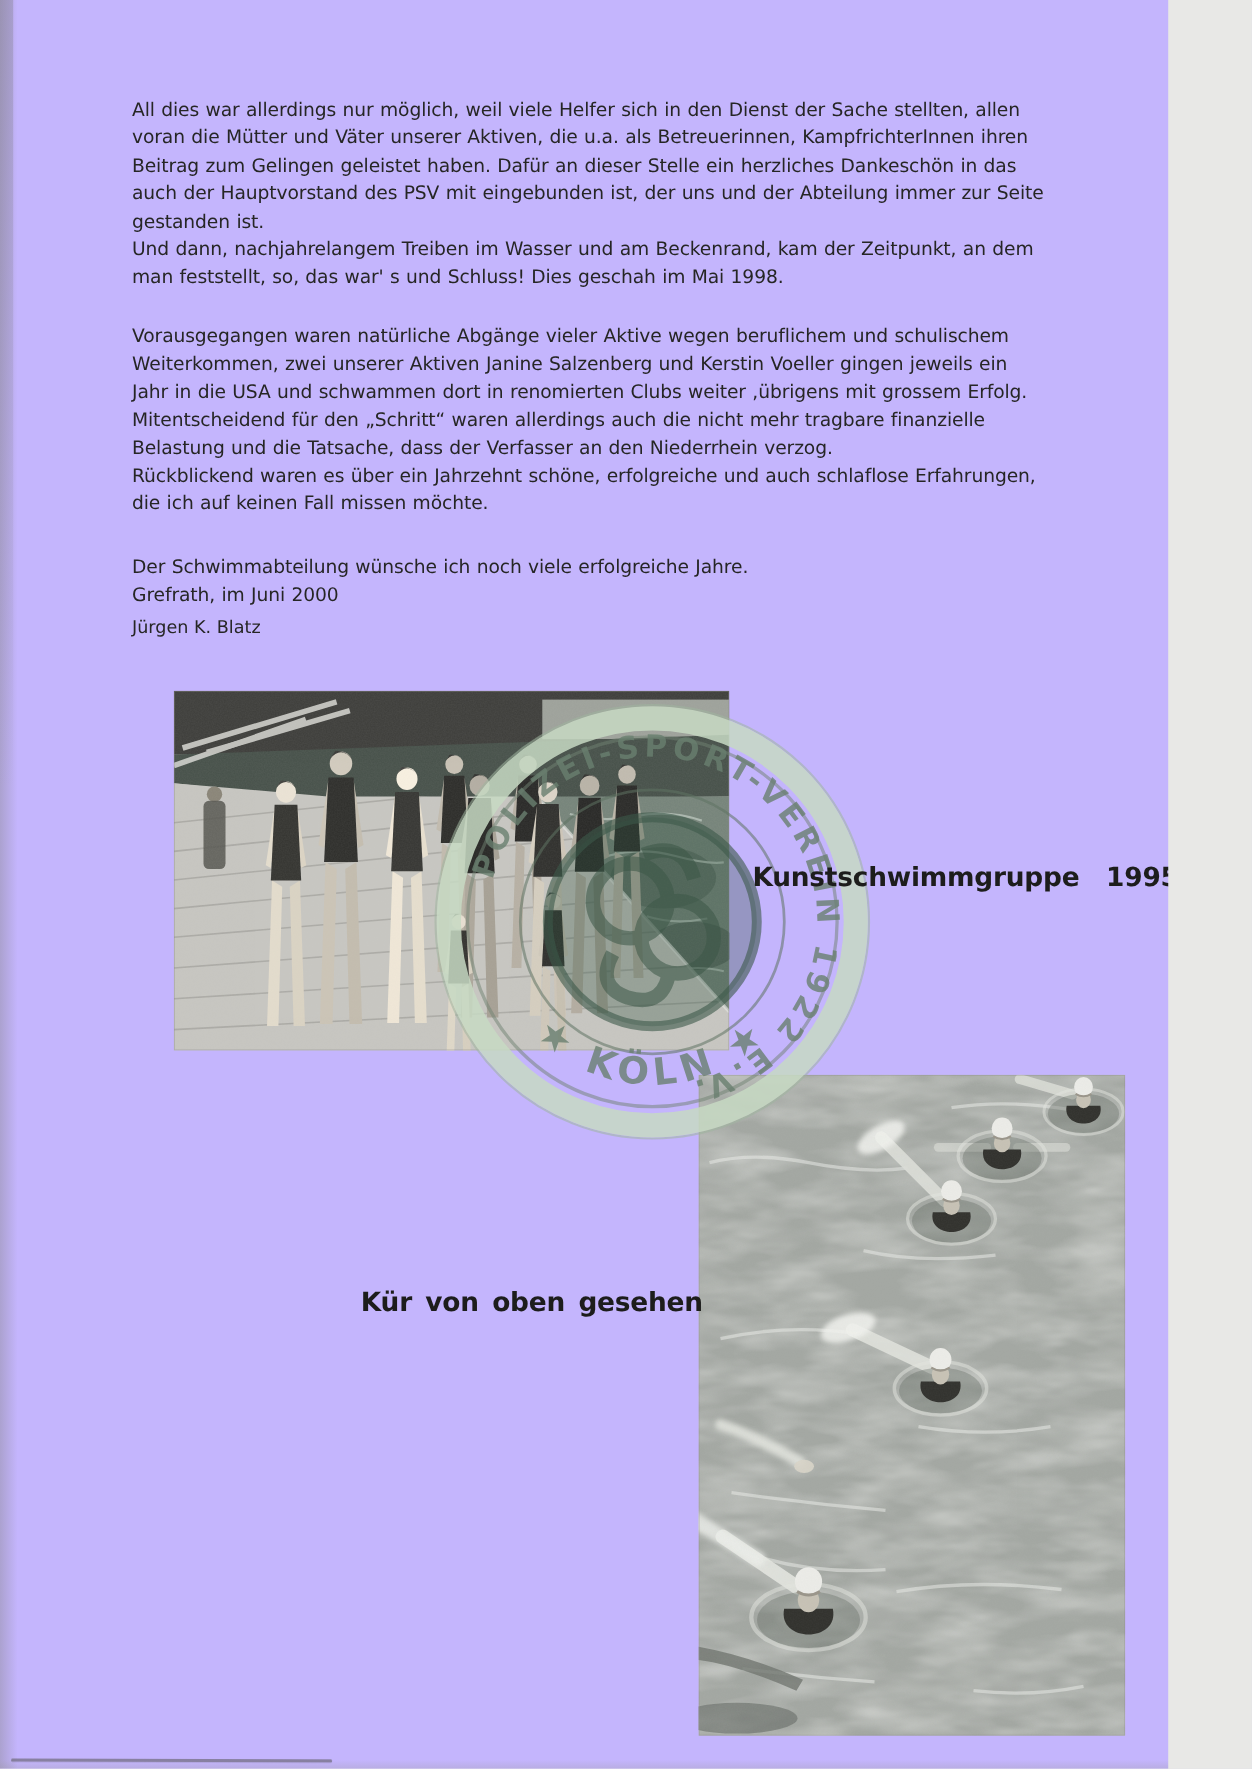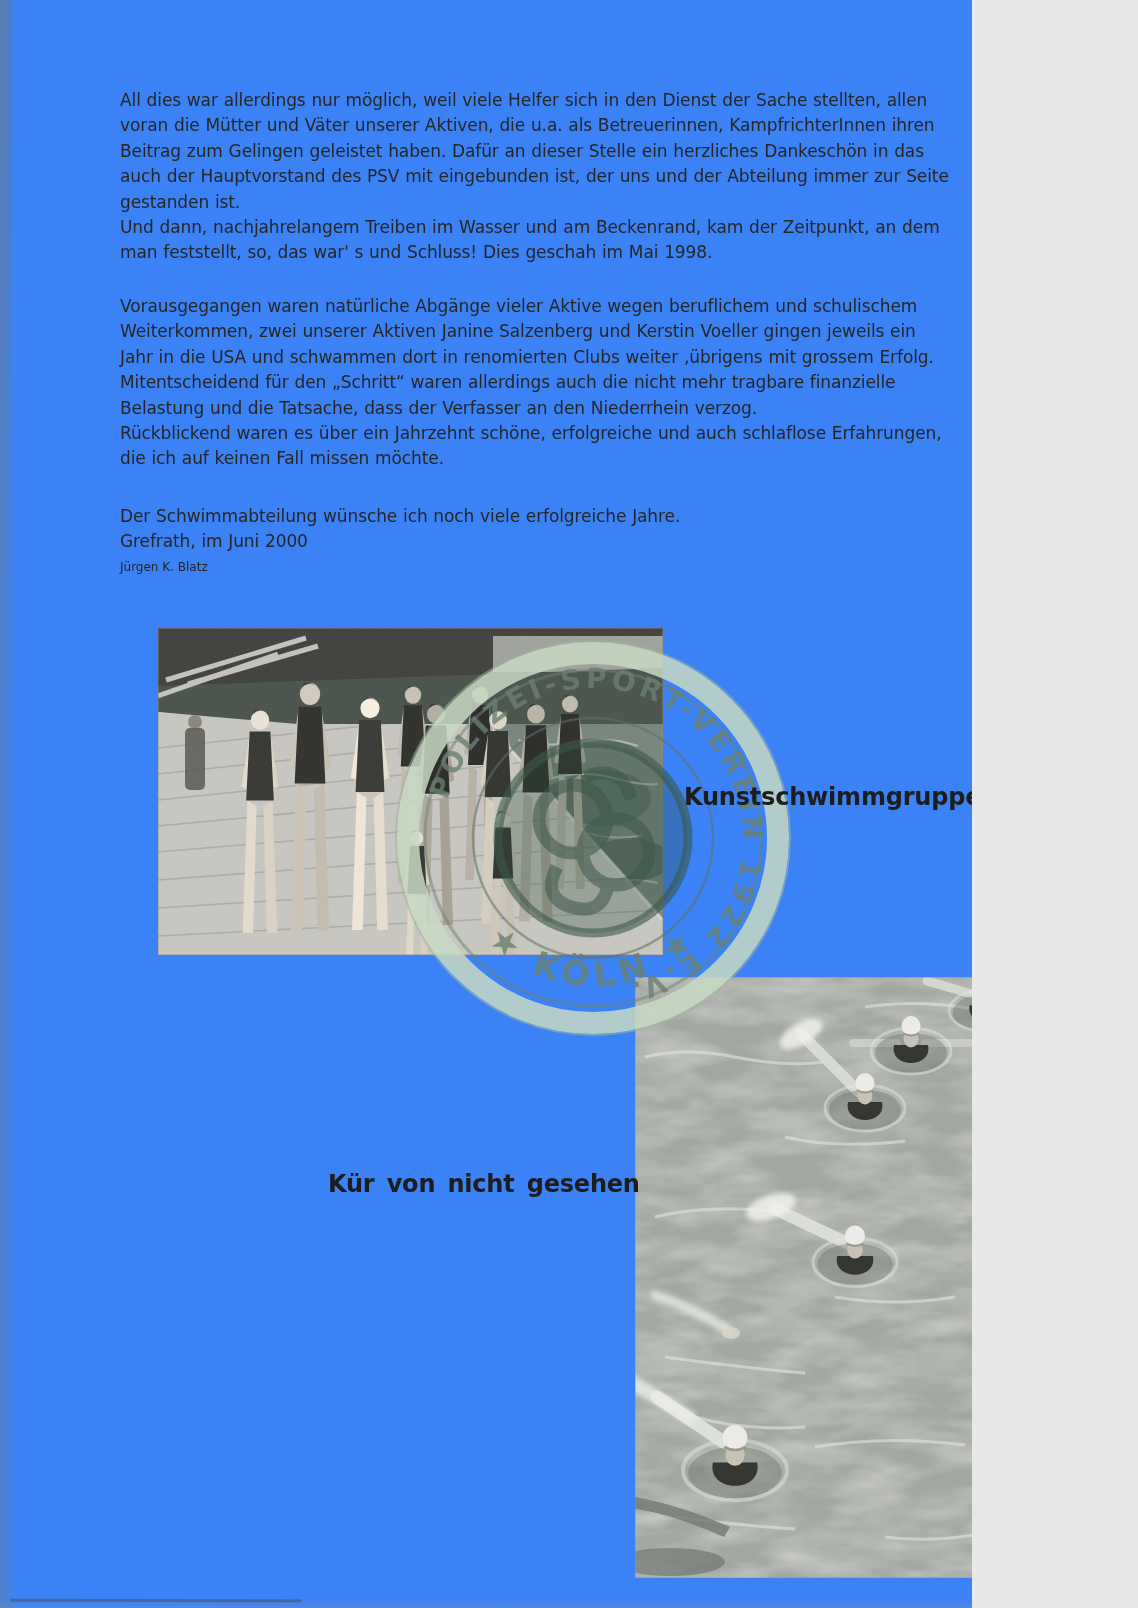--- a/index.html
+++ b/index.html
@@ -1,36 +1,36 @@
 <!DOCTYPE html>
 <html><head>
 <meta charset="utf-8">
 <style>
   html,body{margin:0;padding:0;background:#e8e8e6;}
   .page{
-    position:relative;width:972px;height:1608px;background:#3b82f6;
+    position:relative;width:1062px;height:1608px;background:#c4b5fd;
     overflow:hidden;font-family:"DejaVu Sans","Liberation Sans",sans-serif;
   }
   
   .edge-left{position:absolute;left:0;top:0;width:16px;height:1608px;
     background:linear-gradient(90deg,rgba(125,125,122,.35),rgba(125,125,122,0));}
   .edge-left-top{position:absolute;left:0;top:0;width:12px;height:720px;
     background:linear-gradient(180deg,rgba(110,110,108,.28),rgba(110,110,108,0));}
   .edge-bottom{position:absolute;left:0;top:1600px;width:1138px;height:8px;
     background:linear-gradient(0deg,rgba(150,150,146,.25),rgba(150,150,146,0));}
   .scan-line-bottom{position:absolute;left:10px;top:1599px;width:292px;height:3px;
     background:rgba(75,75,72,.5);border-radius:2px;transform:rotate(.15deg);filter:blur(.4px);}
   
   .para{
     position:absolute;left:120px;width:915px;
     font-size:17px;line-height:25.4px;color:#262625;
     white-space:pre-line;letter-spacing:-.1px;word-spacing:.5px;
   }
   .p1{top:88px}.p2{top:294px}.p3{top:504px}
-  .signature{position:absolute;left:120px;top:560px;font-size:12px;color:#262625;}
+  .signature{position:absolute;left:120px;top:560px;font-size:16px;color:#262625;}
   
   .caption{position:absolute;font-weight:bold;font-size:24px;color:#1d1d1c;
     white-space:pre;word-spacing:4px;letter-spacing:-.2px;}
   .cap1{left:684px;top:783px;}
   .cap2{left:328px;top:1170px;}
   
   .photo{position:absolute;line-height:0;}
   .photo1{left:158px;top:628px;width:505px;height:327px;}
   .photo2{left:635px;top:977px;width:388px;height:601px;}
   
@@ -243,15 +243,15 @@
       <text font-family="'DejaVu Sans','Liberation Sans',sans-serif" font-size="28" font-weight="bold" fill="#6a8070" opacity=".8" letter-spacing="4">
         <textPath href="#arcTop" startOffset="38">POLIZEI-SPORT-VEREIN 1922 E.V.</textPath>
       </text>
       <text font-family="'DejaVu Sans','Liberation Sans',sans-serif" font-size="34" font-weight="bold" fill="#6a8070" opacity=".8" letter-spacing="6" text-anchor="middle">
         <textPath href="#arcBottom" startOffset="50%">★  KÖLN  ★</textPath>
       </text>
     </svg>
   </div>
 
   <div class="caption cap1">Kunstschwimmgruppe  1995</div>
-  <div class="caption cap2">Kür von nicht gesehen</div>
+  <div class="caption cap2">Kür von oben gesehen</div>
 
 </div>
 
 </body></html>

